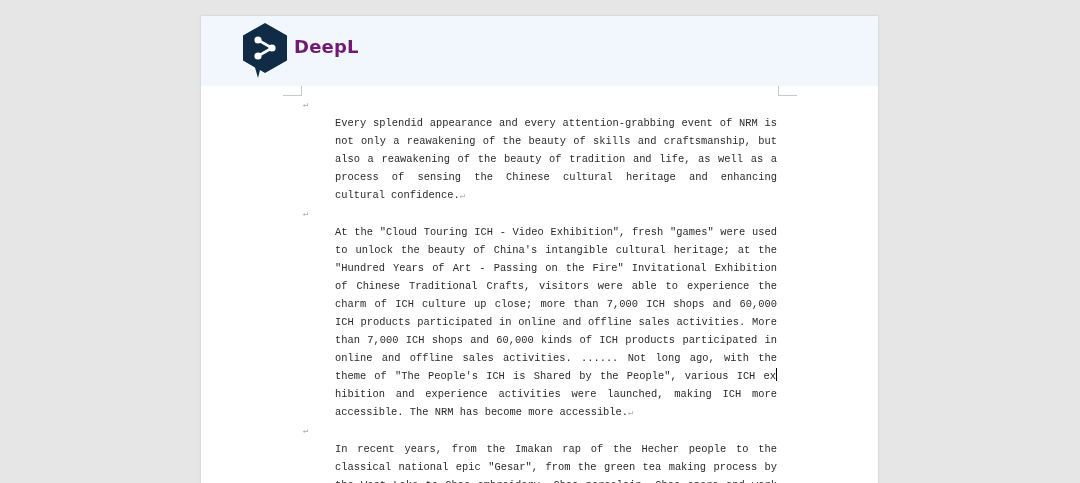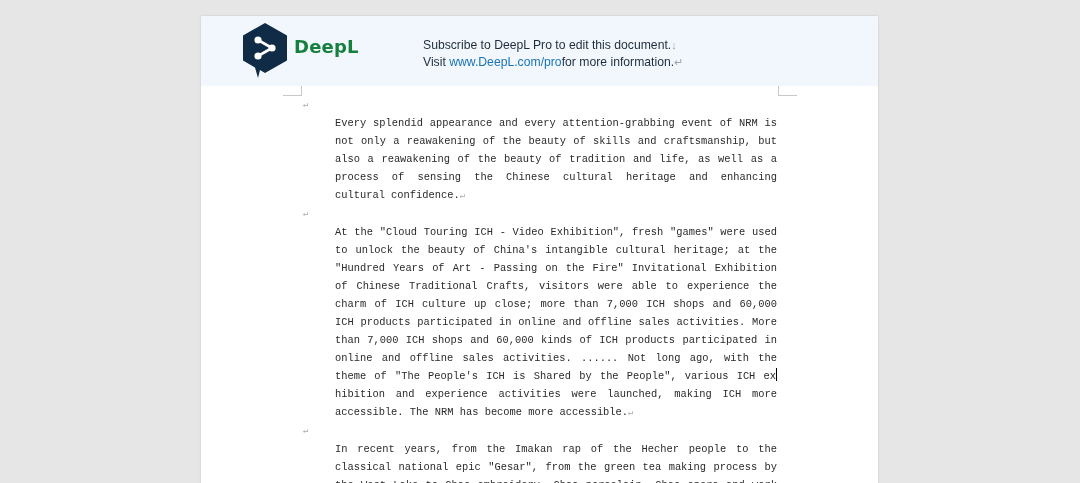--- a/index.html
+++ b/index.html
@@ -32,21 +32,21 @@
       width: 46px;
       height: 55px;
     }
     .brand {
       position: absolute;
       left: 93px;
       top: 20px;
       font-family: "DejaVu Sans", sans-serif;
       font-size: 18px;
       font-weight: bold;
-      color: #15803d;
+      color: #701a75;
       letter-spacing: 0.2px;
     }
     .notice {
       position: absolute;
       left: 222px;
       top: 21px;
       font-family: "Liberation Sans", sans-serif;
       font-size: 12.2px;
       line-height: 17px;
       color: #1f2d3d;
@@ -101,24 +101,20 @@
   <div class="banner">
     <svg class="logo" viewBox="0 0 46 55">
       <path d="M23 0 L45 12.5 L45 37.5 L23 50 L18 47 L16 55 L13 44.5 L1 37.5 L1 12.5 Z" fill="#0f2b46"></path>
       <line x1="16" y1="17" x2="30" y2="25" stroke="#ffffff" stroke-width="2.6"></line>
       <line x1="30" y1="25" x2="16" y2="33" stroke="#ffffff" stroke-width="2.6"></line>
       <circle cx="16" cy="17" r="3.6" fill="#ffffff"></circle>
       <circle cx="30" cy="25" r="3.6" fill="#ffffff"></circle>
       <circle cx="16" cy="33" r="3.6" fill="#ffffff"></circle>
     </svg>
     <div class="brand">DeepL</div>
-    <div class="notice">
-      <div><span>Subscribe to DeepL Pro to edit this document.</span><span class="mark">↓</span></div>
-      <div><span>Visit </span><span class="link">www.DeepL.com/pro</span><span>for more information.</span><span class="mark">↵</span></div>
-    </div>
   </div>
 
   <div class="corner left"></div>
   <div class="corner right"></div>
 
   <div class="body">
     <span class="pmark">↵</span>
     <span class="para"><span>Every splendid appearance and every attention-grabbing event of NRM is not only a reawakening of the beauty of skills and craftsmanship, but also a reawakening of the beauty of tradition and life, as well as a process of sensing the Chinese cultural heritage and enhancing cultural confidence.</span><span class="end">↵</span></span>
     <span class="pmark">↵</span>
     <span class="para"><span>At the "Cloud Touring ICH - Video Exhibition", fresh "games" were used to unlock the beauty of China's intangible cultural heritage; at the "Hundred Years of Art - Passing on the Fire" Invitational Exhibition of Chinese Traditional Crafts, visitors were able to experience the charm of ICH culture up close; more than 7,000 ICH shops and 60,000 ICH products participated in online and offline sales activities. More than 7,000 ICH shops and 60,000 kinds of ICH products participated in online and offline sales activities. ...... Not long ago, with the theme of "The People's ICH is Shared by the People", various ICH ex</span><span class="caret"></span><span>hibition and experience activities were launched, making ICH more accessible. The NRM has become more accessible.</span><span class="end">↵</span></span>

